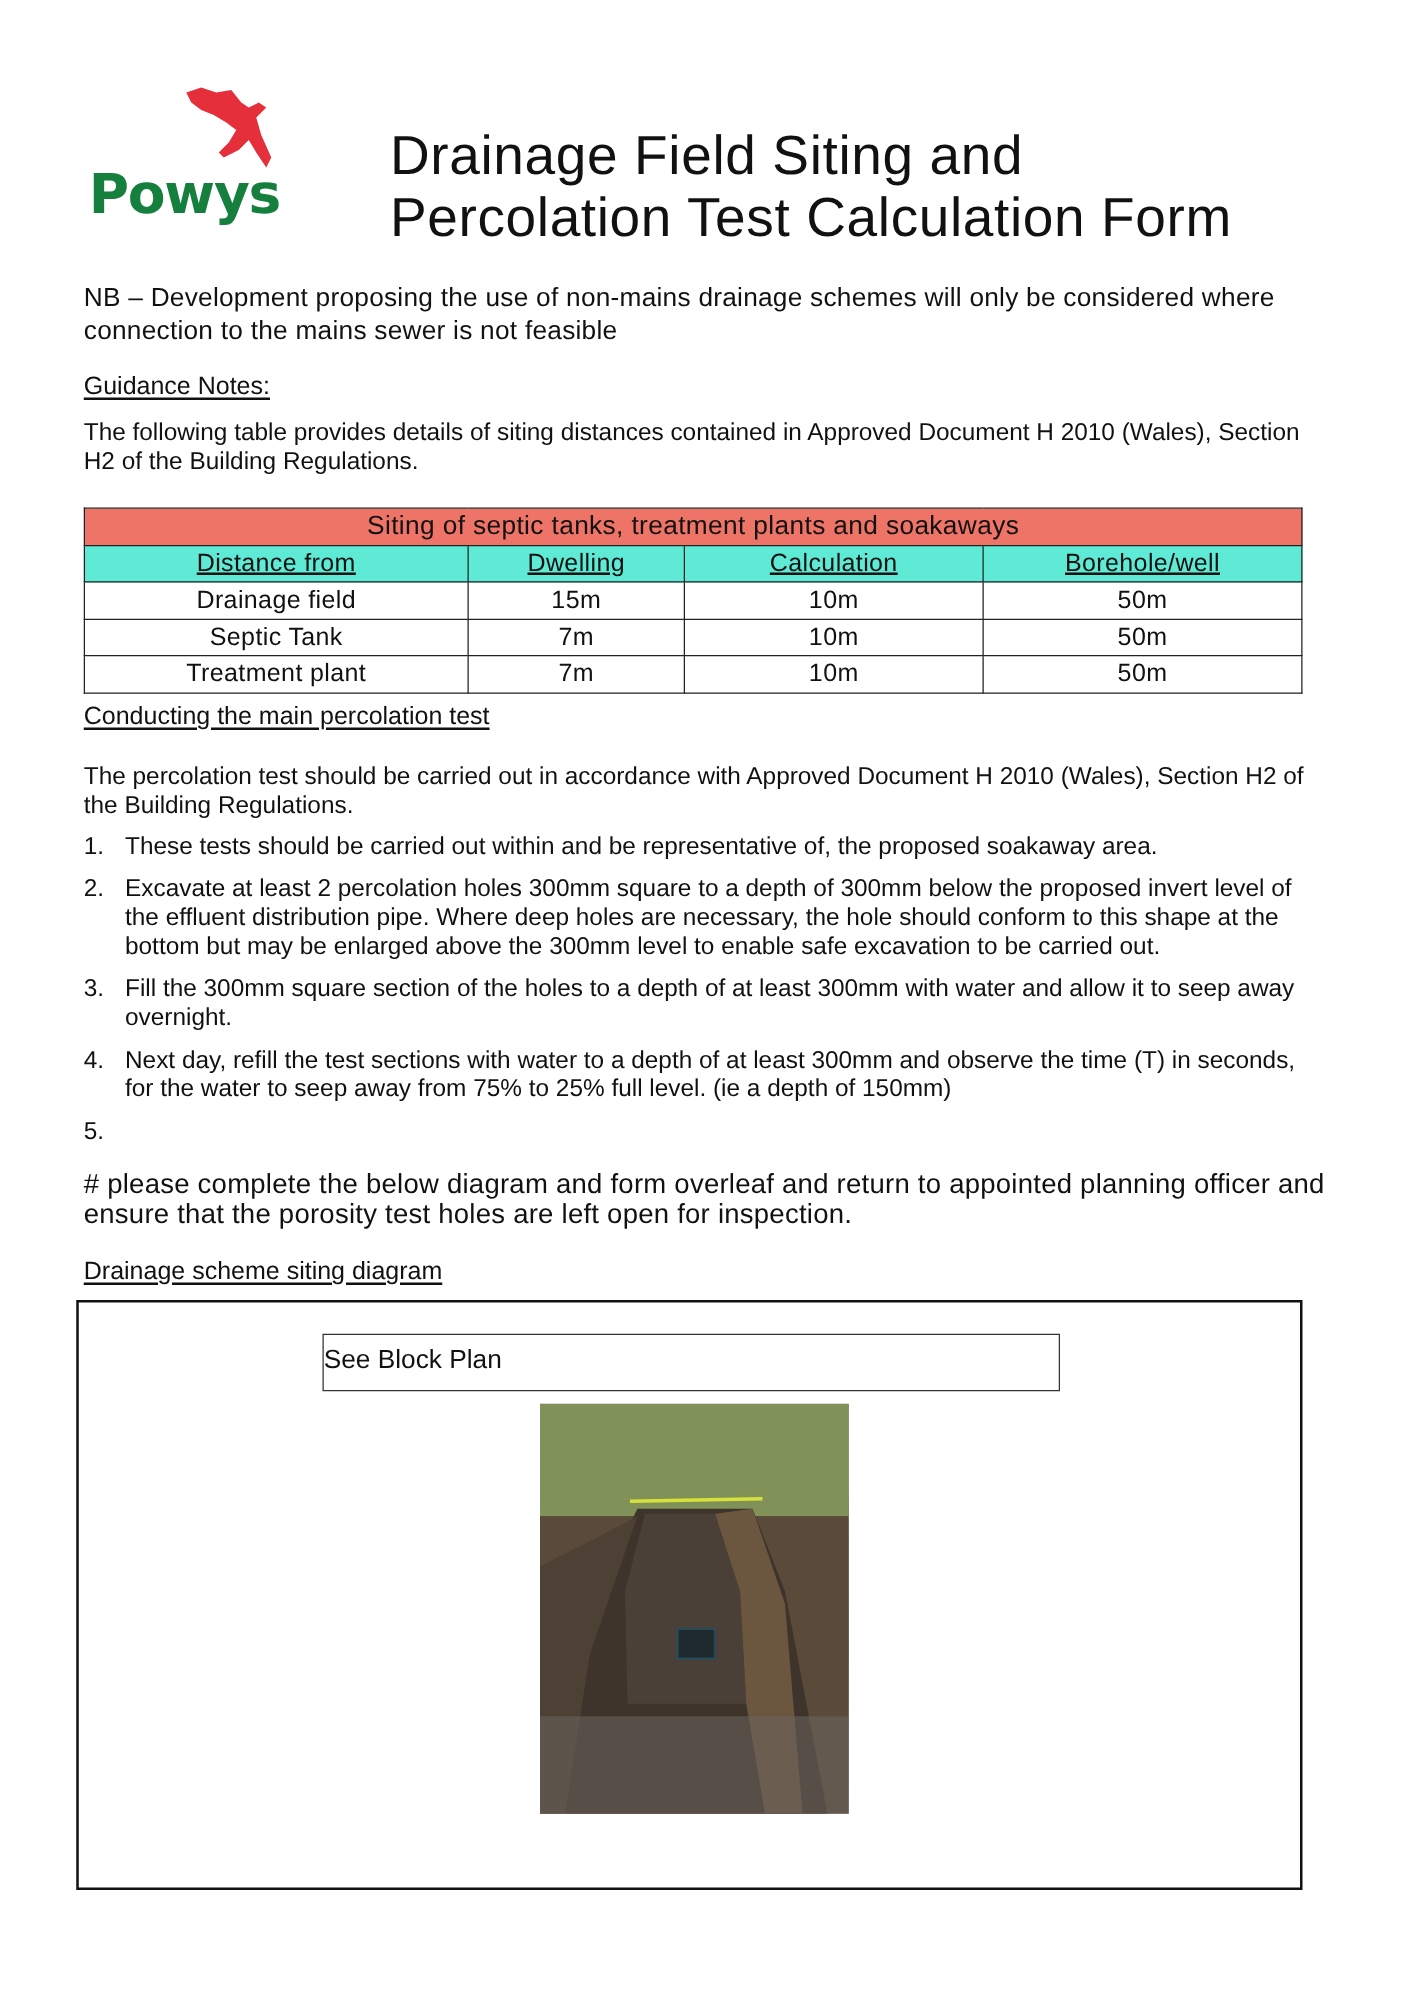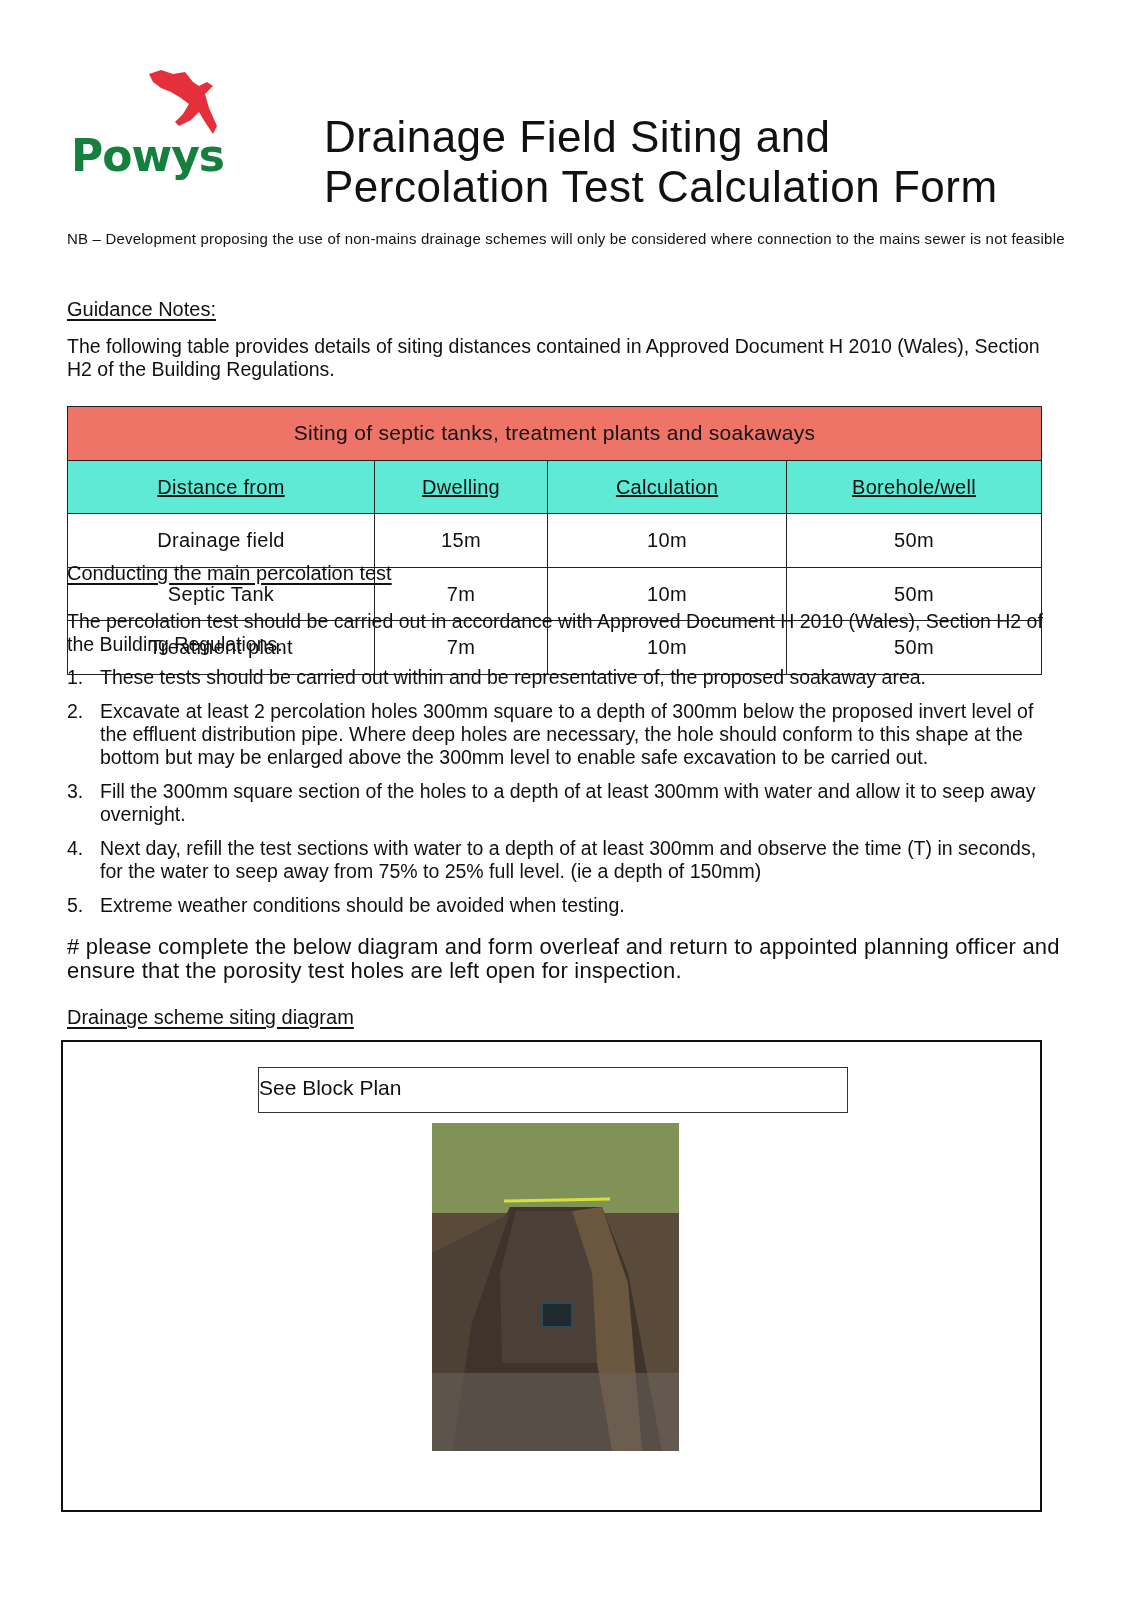--- a/index.html
+++ b/index.html
@@ -10,31 +10,31 @@
   .abs { position: absolute; }
   .logo { left: 67px; top: 68px; width: 228px; height: 150px; }
   .logo-word {
     position: absolute; left: 4px; top: 66px;
     font-family: "DejaVu Sans", sans-serif; font-weight: bold;
     font-size: 44px; letter-spacing: -1px; color: #15803d; line-height: 1;
   }
   .logo-bird { position: absolute; left: 80px; top: 0px; width: 82px; height: 70px; }
   .title {
     left: 312px; top: 100px; font-size: 44px; line-height: 50px;
-    font-weight: normal; margin: 12px; letter-spacing: 0.5px;
+    font-weight: normal; margin: 0; letter-spacing: 0.5px;
   }
-  .nb { left: 67px; top: 226px; width: 1010px; font-size: 15px; line-height: 26px; letter-spacing: 0.2px; }
+  .nb { left: 67px; top: 226px; width: 1010px; font-size: 21px; line-height: 26px; letter-spacing: 0.2px; }
   .heading-u { font-size: 20px; text-decoration: underline; text-underline-offset: 3px; }
   .para { font-size: 19.5px; line-height: 23px; }
   table.siting {
     left: 67px; top: 406px; width: 974px; border-collapse: collapse;
     font-size: 20px; table-layout: fixed;
   }
   table.siting td, table.siting th {
-    border: 1.5px solid #222; text-align: center; padding: 14px; height: 24.5px;
+    border: 1.5px solid #222; text-align: center; padding: 2px; height: 24.5px;
     line-height: 24px; font-weight: normal; letter-spacing: 0.3px;
   }
   .row-title th { background: #ee7468; font-size: 21px; }
   .row-head th { background: #5eead4; text-decoration: underline; }
   ol.steps {
     left: 67px; top: 666px; width: 980px; margin: 0; padding: 0; list-style: none;
     font-size: 19.5px; line-height: 23px;
   }
   ol.steps li { position: relative; padding-left: 33px; margin-bottom: 11px; }
   ol.steps li .num { position: absolute; left: 0; top: 0; }
@@ -110,21 +110,21 @@
   </table>
 
 <div class="abs heading-u" style="left:67px; top:562px;">Conducting the main percolation test</div>
 <div class="abs para" style="left:67px; top:610px; width:985px;">The percolation test should be carried out in accordance with Approved Document H 2010 (Wales), Section H2 of the Building Regulations.</div>
 
 <ol class="abs steps">
   <li><span class="num">1.</span><span>These tests should be carried out within and be representative of, the proposed soakaway area.</span></li>
   <li><span class="num">2.</span><span>Excavate at least 2 percolation holes 300mm square to a depth of 300mm below the proposed invert level of the effluent distribution pipe. Where deep holes are necessary, the hole should conform to this shape at the bottom but may be enlarged above the 300mm level to enable safe excavation to be carried out.</span></li>
   <li><span class="num">3.</span><span>Fill the 300mm square section of the holes to a depth of at least 300mm with water and allow it to seep away overnight.</span></li>
   <li><span class="num">4.</span><span>Next day, refill the test sections with water to a depth of at least 300mm and observe the time (T) in seconds, for the water to seep away from 75% to 25% full level. (ie a depth of 150mm)</span></li>
-  <li><span class="num">5.</span><span>Extreme weather conditions should be avoided when testing.</span></li>
+  <li><span class="num">5.</span></li>
 </ol>
 
 <div class="abs note"># please complete the below diagram and form overleaf and return to appointed planning officer and  ensure that the porosity test holes are left open for inspection.</div>
 
 <div class="abs heading-u" style="left:67px; top:1006px;">Drainage scheme siting diagram</div>
 <div class="abs diagram-box">
   <div class="blockplan">See Block Plan</div>
   <div class="photo">
     <svg width="247" height="328" viewBox="0 0 247 328">
       <rect x="0" y="0" width="247" height="90" fill="#7a8a55"></rect>

